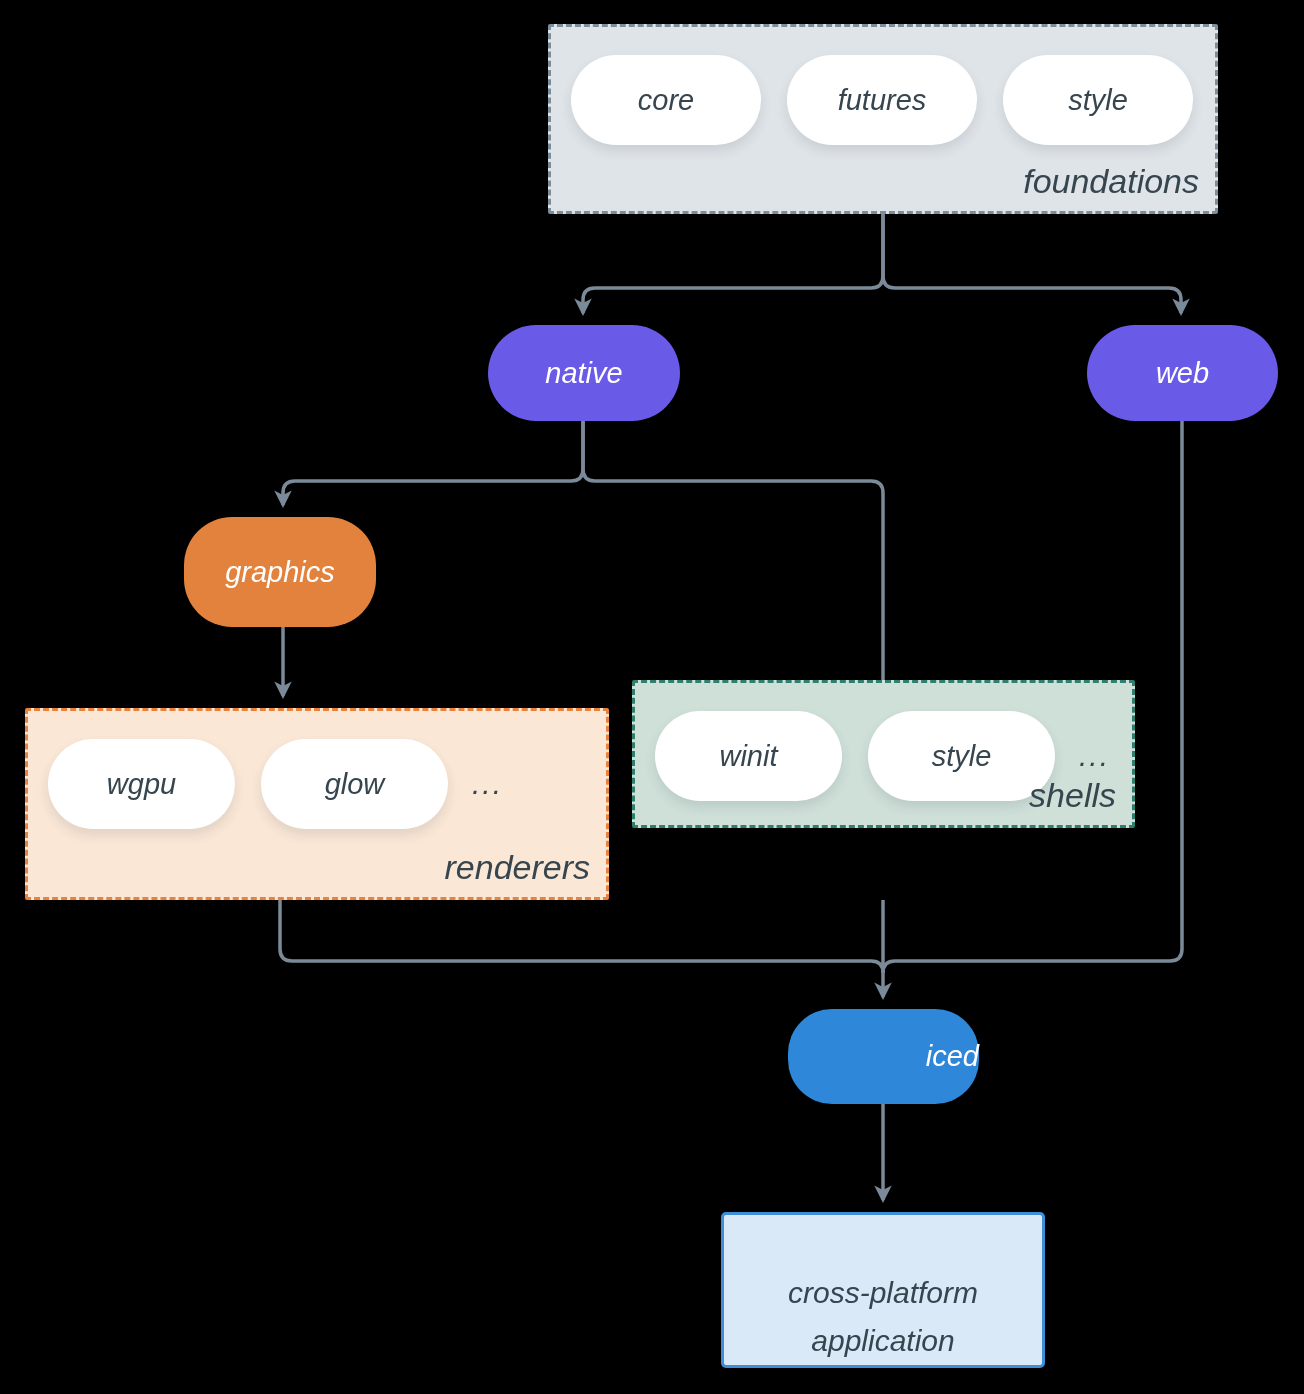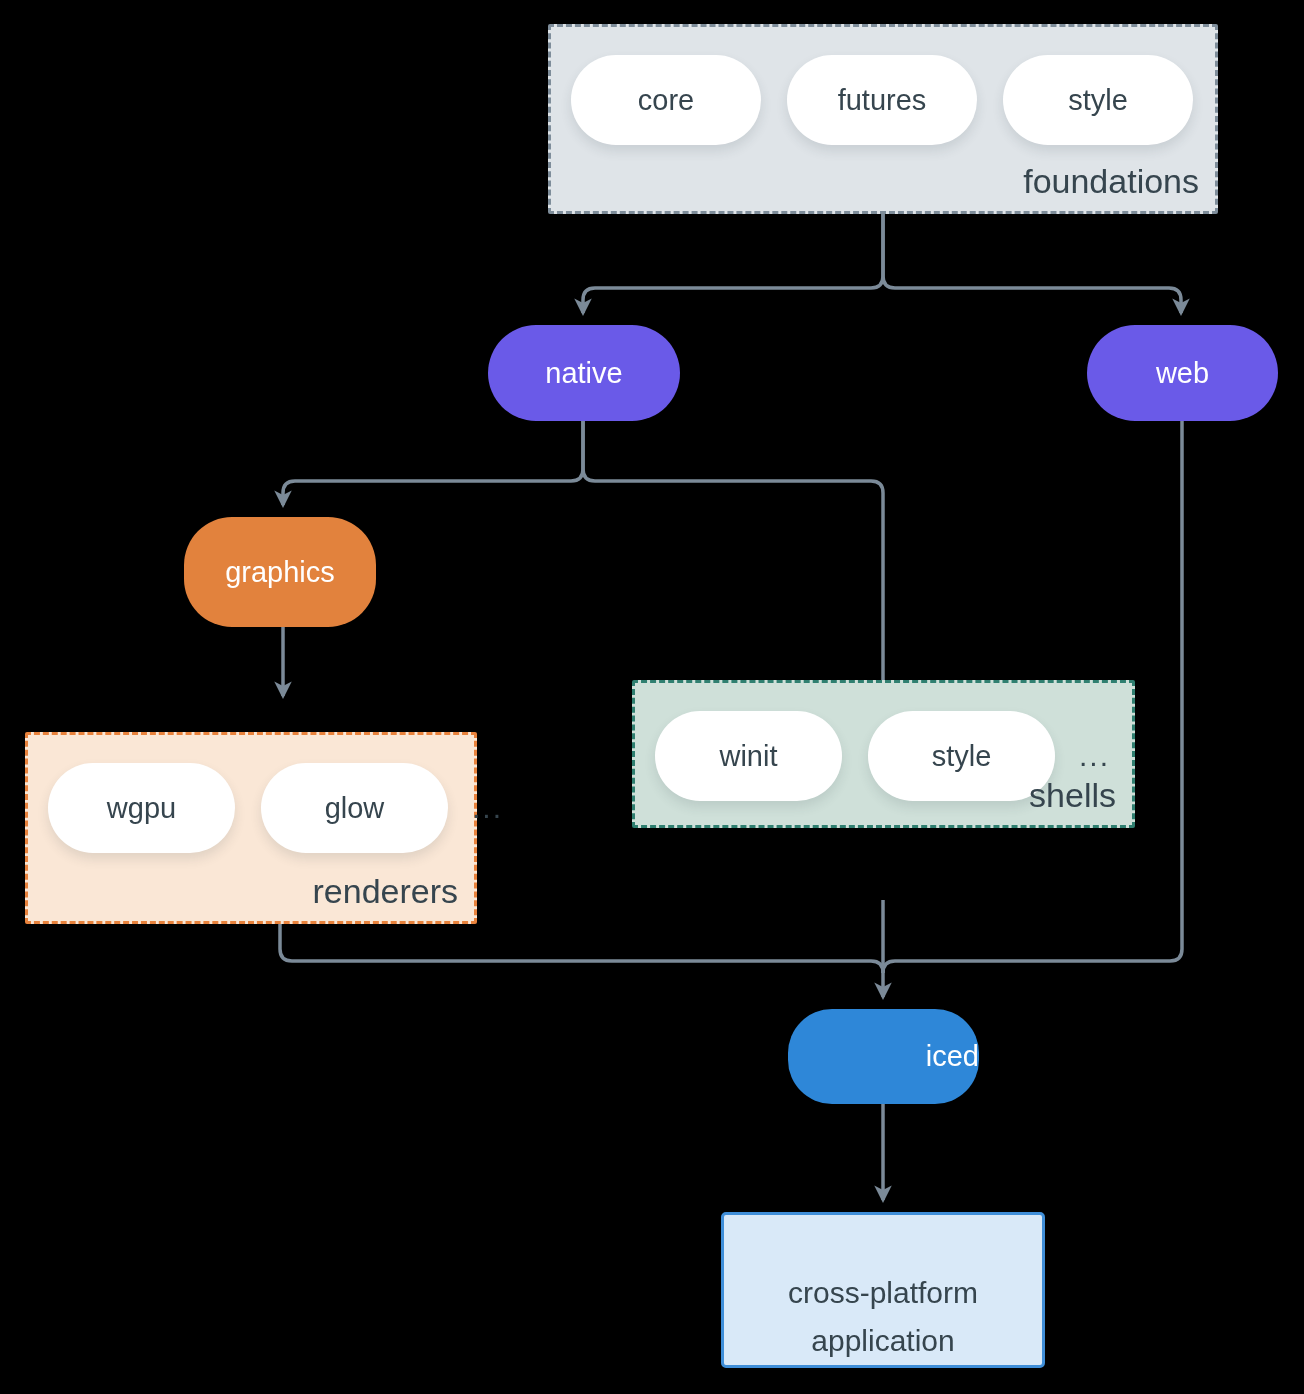--- a/index.html
+++ b/index.html
@@ -2,36 +2,37 @@
 <html style="--bg: #000000; --line: #7b8a98; --text-dark: #36454e; --pill-white: #ffffff; --purple: #6a5ae8; --orange: #e2823d; --blue: #2e87d8; --foundations-bg: #dfe4e8; --foundations-border: #7e8d9a; --renderers-bg: #fae7d6; --renderers-border: #e8823c; --shells-bg: #cfe0d9; --shells-border: #2f7f70; --app-bg: #d9e9f8; --app-border: #3f8ed8;"><head>
 <meta charset="utf-8">
 <style>
   html,body{margin:0;padding:0;background:#000;}
   #canvas{
     position:relative;
     width:1304px;height:1394px;
     background:var(--bg,#000);
     font-family:"Liberation Sans", sans-serif;
     overflow:hidden;
+    font-style:italic;
   }
   
   #edges{position:absolute;left:0;top:0;width:1304px;height:1394px;}
   .edge{stroke:var(--line,#7b8a98);stroke-width:3.5;fill:none;}
   .arrowhead{fill:var(--line,#7b8a98);stroke:none;}
   
   .group{
     position:absolute;box-sizing:border-box;
     border:3px dashed;border-radius:2px;
   }
   .group-foundations{
     left:548px;top:24px;width:670px;height:190px;
     background:var(--foundations-bg);border-color:var(--foundations-border);
   }
   .group-renderers{
-    left:25px;top:732px;width:452px;height:192px;
+    left:25px;top:708px;width:584px;height:192px;
     background:var(--renderers-bg);border-color:var(--renderers-border);
   }
   .group-shells{
     left:632px;top:680px;width:503px;height:148px;
     background:var(--shells-bg);border-color:var(--shells-border);
   }
   .pill-row{
     display:flex;align-items:center;gap:26px;padding:28px 18px 0 20px;
   }
   .pill{

